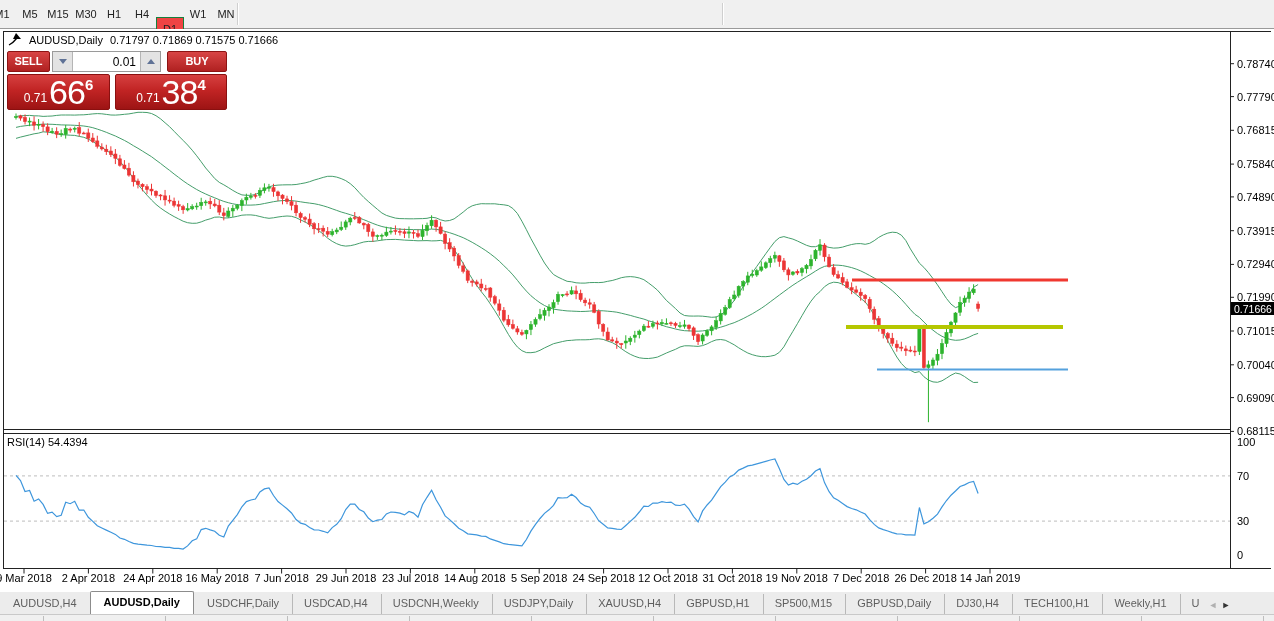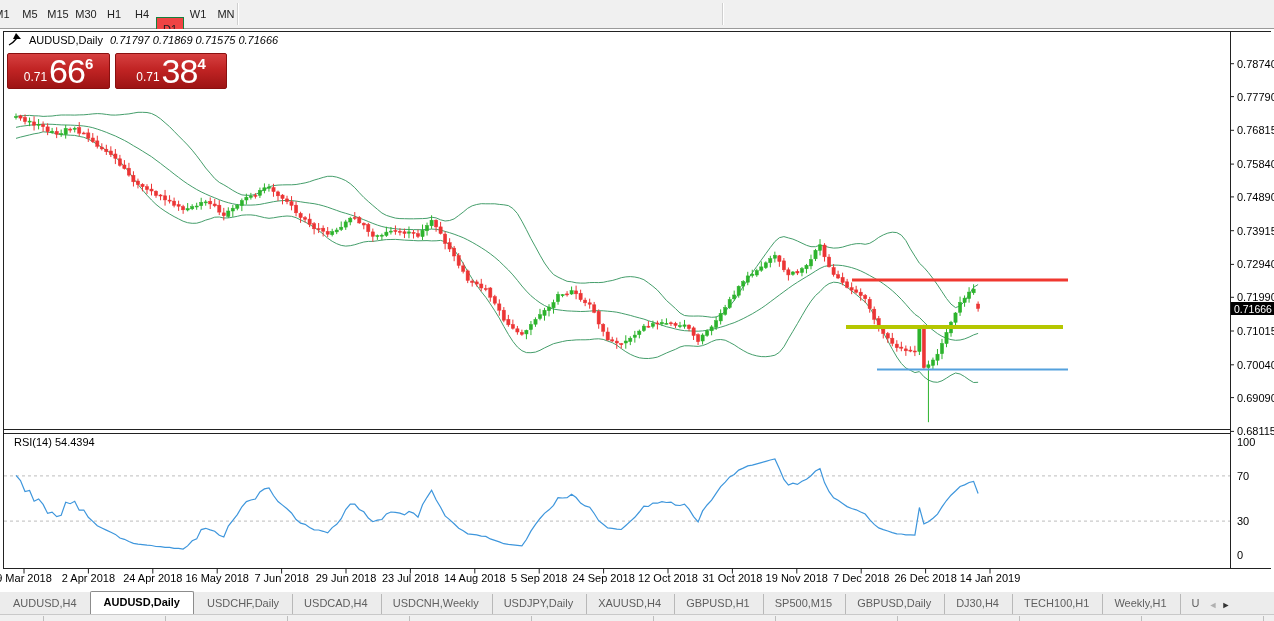--- a/index.html
+++ b/index.html
@@ -11,22 +11,22 @@
   #tf-buttons{position:absolute;left:-12px;top:3px;display:flex;}
   .tf-btn{width:28px;height:22px;line-height:22px;text-align:center;font-size:11px;color:#222;
           box-sizing:border-box;cursor:default;}
   .tf-btn.sel{background:#ef4444;border:1px solid #15803d;margin-top:14px;}
   .tb-divider{position:absolute;top:3px;width:1px;height:22px;background:#cfcfcf;box-shadow:1px 0 0 #fff;}
   
   .chart-area{position:absolute;left:0;top:29px;width:1274px;height:563px;background:#fff;}
   #chart-svg{position:absolute;left:0;top:0;}
   #chart-title{position:absolute;left:8px;top:4px;font-size:11px;color:#000;display:flex;align-items:center;}
   #chart-title .sym{margin-left:6px;}
-  #chart-title .ohlc{margin-left:7px;font-style:italic;}
-  #rsi-label{position:absolute;left:14px;top:407px;font-size:11px;color:#000;}
+  #chart-title .ohlc{margin-left:7px;}
+  #rsi-label{position:absolute;left:7px;top:407px;font-size:11px;color:#000;}
   
   #trade-panel{position:absolute;left:7px;top:22px;width:220px;}
   .tp-row1{display:flex;height:21px;}
   .oc-btn{background:linear-gradient(#d84545,#b02121);border:1px solid #8d1414;border-radius:2px;
           color:#fff;font-size:11px;font-weight:bold;text-align:center;line-height:19px;box-sizing:border-box;}
   .sell-btn{width:43px;}
   .buy-btn{width:60px;margin-left:6px;}
   .spinner{margin-left:2px;width:109px;height:21px;border:1px solid #9a9a9a;background:#fff;
            box-sizing:border-box;display:flex;align-items:stretch;}
   .spin-btn{width:19px;background:#e3e3e3;display:flex;align-items:center;justify-content:center;cursor:default;}
@@ -618,20 +618,33 @@
     <div id="chart-title">
       <svg width="15" height="13">
         <path d="M1,12 Q5,10 9,5" stroke="#000" stroke-width="1.3" fill="none"></path>
         <polygon points="8,0 13,6 5,6" fill="#000"></polygon>
       </svg>
       <span class="sym">AUDUSD,Daily</span>
       <span class="ohlc">0.71797 0.71869 0.71575 0.71666</span>
     </div>
 
     <div id="trade-panel">
+      <div class="tp-row1">
+        <div class="oc-btn sell-btn">SELL</div>
+        <div class="spinner">
+          <div class="spin-btn left">
+            <span class="tri-down"></span>
+          </div>
+          <input class="vol-input" value="0.01" style="">
+          <div class="spin-btn right">
+            <span class="tri-up"></span>
+          </div>
+        </div>
+        <div class="oc-btn buy-btn">BUY</div>
+      </div>
       <div class="tp-row2">
         <div class="quote-box bid-box">
           <span class="q-small">0.71</span>
           <span class="q-big">66</span>
           <span class="q-sup">6</span>
         </div>
         <div class="quote-box ask-box">
           <span class="q-small">0.71</span>
           <span class="q-big">38</span>
           <span class="q-sup">4</span>

